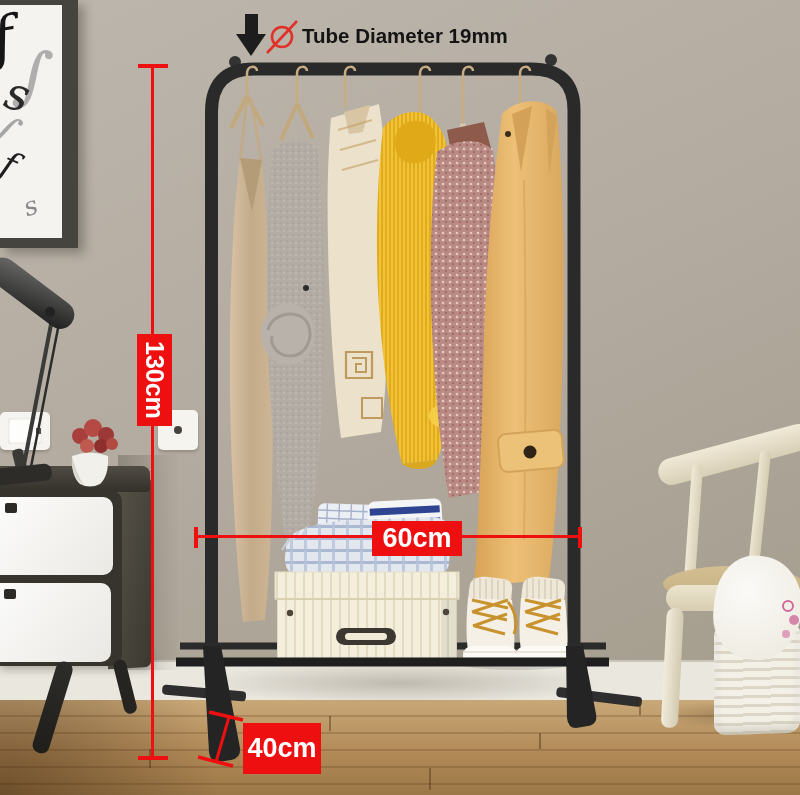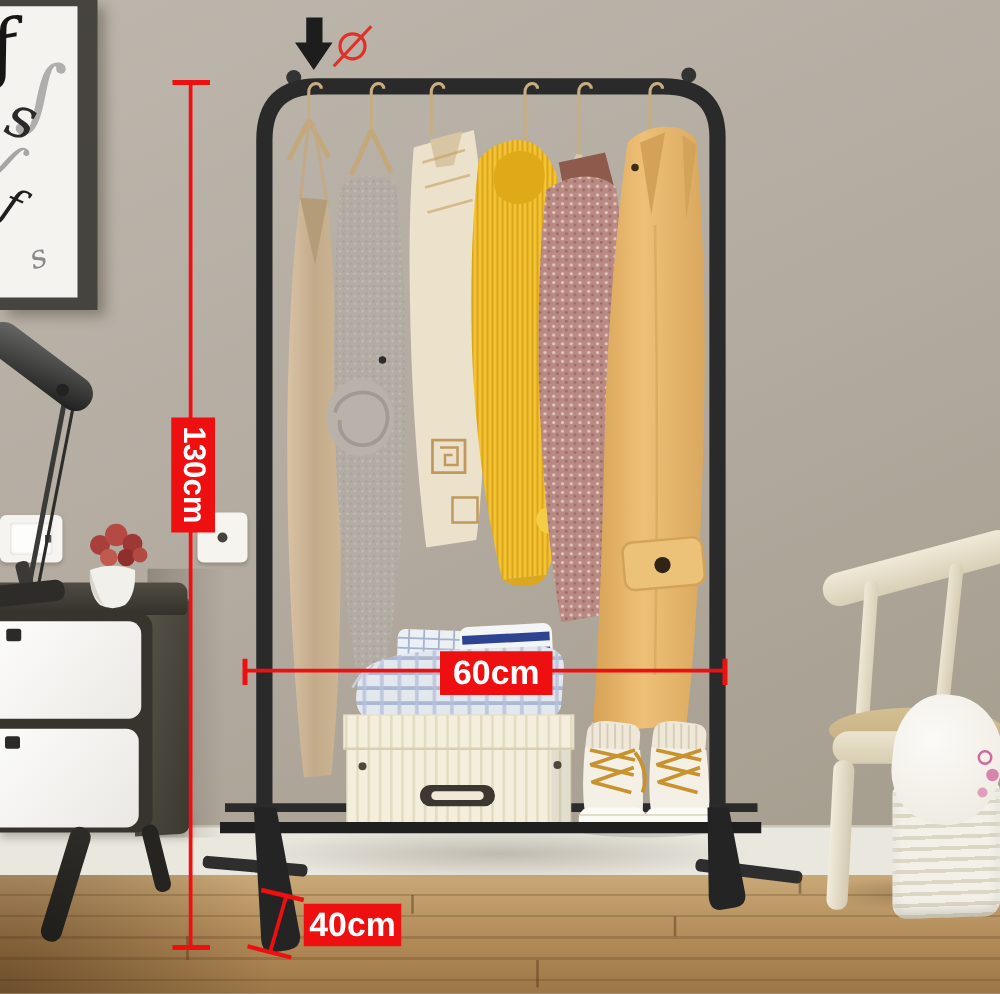--- a/index.html
+++ b/index.html
@@ -300,34 +300,35 @@
       <line x1="430" y1="768" x2="430" y2="790"></line>
     </g>
   </svg>
 
   <div class="a arrow-shaft"></div>
   <div class="a arrow-head"></div>
   <svg class="a anno-svg" style="left:262px;top:15px;" width="40" height="42" viewBox="0 0 40 42">
     <circle cx="20" cy="22" r="10" fill="none" stroke="#e03028" stroke-width="2.6"></circle>
     <line x1="5" y1="38" x2="35" y2="6" stroke="#e03028" stroke-width="2.6"></line>
   </svg>
+  <div class="a tubetext">Tube Diameter 19mm</div>
 
   <div class="a redline" style="left:151px;top:66px;width:3px;height:692px;"></div>
   <div class="a redline" style="left:138px;top:64px;width:30px;height:4px;"></div>
   <div class="a redline" style="left:138px;top:756px;width:30px;height:4px;"></div>
   <div class="a label-red" style="left:137px;top:334px;width:35px;height:92px;font-size:25px;">
     <span class="vtext">130cm</span>
   </div>
 
   <div class="a redline" style="left:196px;top:535px;width:385px;height:3px;"></div>
   <div class="a redline" style="left:194px;top:527px;width:4px;height:21px;"></div>
   <div class="a redline" style="left:578px;top:527px;width:4px;height:21px;"></div>
-  <div class="a label-red" style="left:352px;top:521px;width:90px;height:35px;font-size:27px;">60cm</div>
+  <div class="a label-red" style="left:372px;top:521px;width:90px;height:35px;font-size:27px;">60cm</div>
 
   <svg class="a anno-svg" style="left:185px;top:700px;" width="150" height="80" viewBox="185 700 150 80">
     <line x1="229" y1="717" x2="216" y2="762" stroke="#ee1010" stroke-width="3"></line>
     <line x1="209" y1="712" x2="243" y2="720" stroke="#ee1010" stroke-width="3.5"></line>
     <line x1="198" y1="757" x2="233" y2="766" stroke="#ee1010" stroke-width="3.5"></line>
   </svg>
-  <div class="a label-red" style="left:243px;top:723px;width:78px;height:34px;font-size:27px;">40cm</div>
+  <div class="a label-red" style="left:243px;top:723px;width:78px;height:51px;font-size:27px;">40cm</div>
 
 
 </div>
 
 </body></html>

